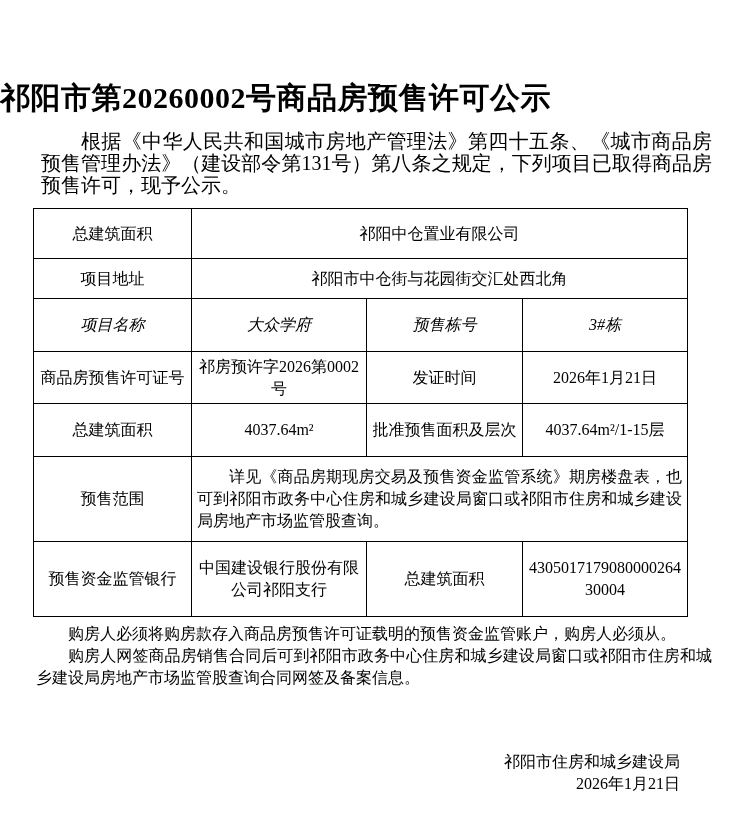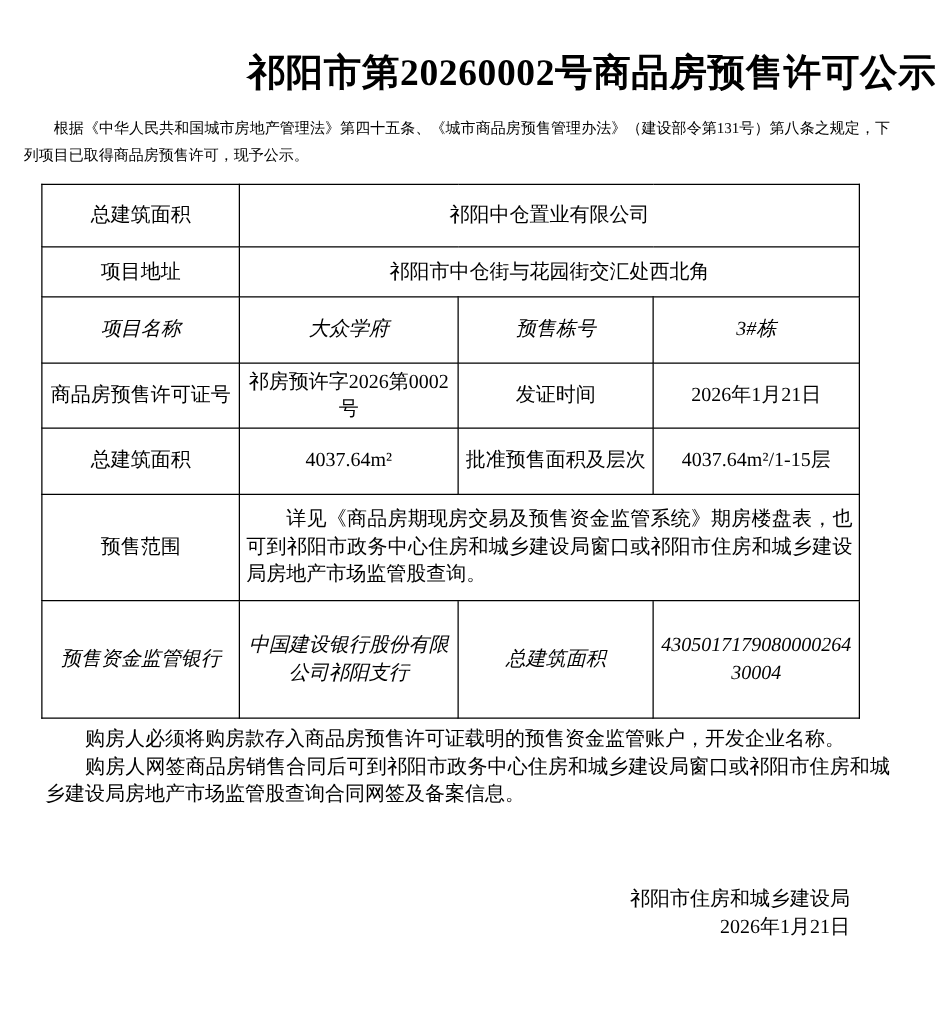--- a/index.html
+++ b/index.html
@@ -6,30 +6,30 @@
   .page {
     position: relative;
     width: 749px;
     height: 826px;
     background: #ffffff;
     color: #000000;
     font-family: "Liberation Serif", "DejaVu Serif", serif;
     overflow: hidden;
   }
   .doc-title {
-    margin: 42px 0 0 0;
-    text-align: right;
+    margin: 81px 0 0 0;
+    text-align: left;
     font-size: 30px;
     font-weight: bold;
     line-height: 34px;
     letter-spacing: 0.5px;
   }
   .intro {
-    margin: 15px 37px 0 19px;
-    font-size: 12px;
+    margin: 15px 37px 0 41px;
+    font-size: 20px;
     line-height: 22px;
     text-indent: 2em;
     text-align: justify;
   }
   table.permit-table {
     border-collapse: collapse;
     table-layout: fixed;
     width: 654px;
     margin: 12px 0 0 33px;
     font-size: 16px;
@@ -41,21 +41,21 @@
     padding: 2px 5px;
     line-height: 22px;
     overflow: hidden;
   }
   tr.r-std1 { height: 50px; }
   tr.r-std2 { height: 40px; }
   tr.r-std3 { height: 53px; font-style: italic; }
   tr.r-std4 { height: 52px; margin-left: 32px; }
   tr.r-std5 { height: 53px; }
   tr.r-scope { height: 85px; }
-  tr.r-bank { height: 94px; font-style: italic; }
+  tr.r-bank { height: 75px; }
   td.scope-cell { text-align: left; padding: 4px 8px; }
   .scope-text { text-align: justify; text-indent: 2em; }
   td.account-cell { word-break: break-all; }
   .notes {
     margin: 6px 37px 0 36px;
     font-size: 16px;
     line-height: 22px;
   }
   .notes p { margin: 0; text-indent: 2em; text-align: justify; }
   .sign-block {
@@ -118,21 +118,21 @@
       <tr class="r-bank">
         <td>预售资金监管银行</td>
         <td>中国建设银行股份有限公司祁阳支行</td>
         <td>总建筑面积</td>
         <td class="account-cell">430501717908000026430004</td>
       </tr>
     </tbody>
   </table>
 
   <div class="notes">
-    <p>购房人必须将购房款存入商品房预售许可证载明的预售资金监管账户，开发企业名称。</p>
+    <p>购房人必须将购房款存入商品房预售许可证载明的预售资金监管账户，购房人必须从。</p>
     <p>购房人网签商品房销售合同后可到祁阳市政务中心住房和城乡建设局窗口或祁阳市住房和城乡建设局房地产市场监管股查询合同网签及备案信息。</p>
   </div>
 
   <div class="sign-block">
     <div>祁阳市住房和城乡建设局</div>
     <div>2026年1月21日</div>
   </div>
 
 </div>
 

